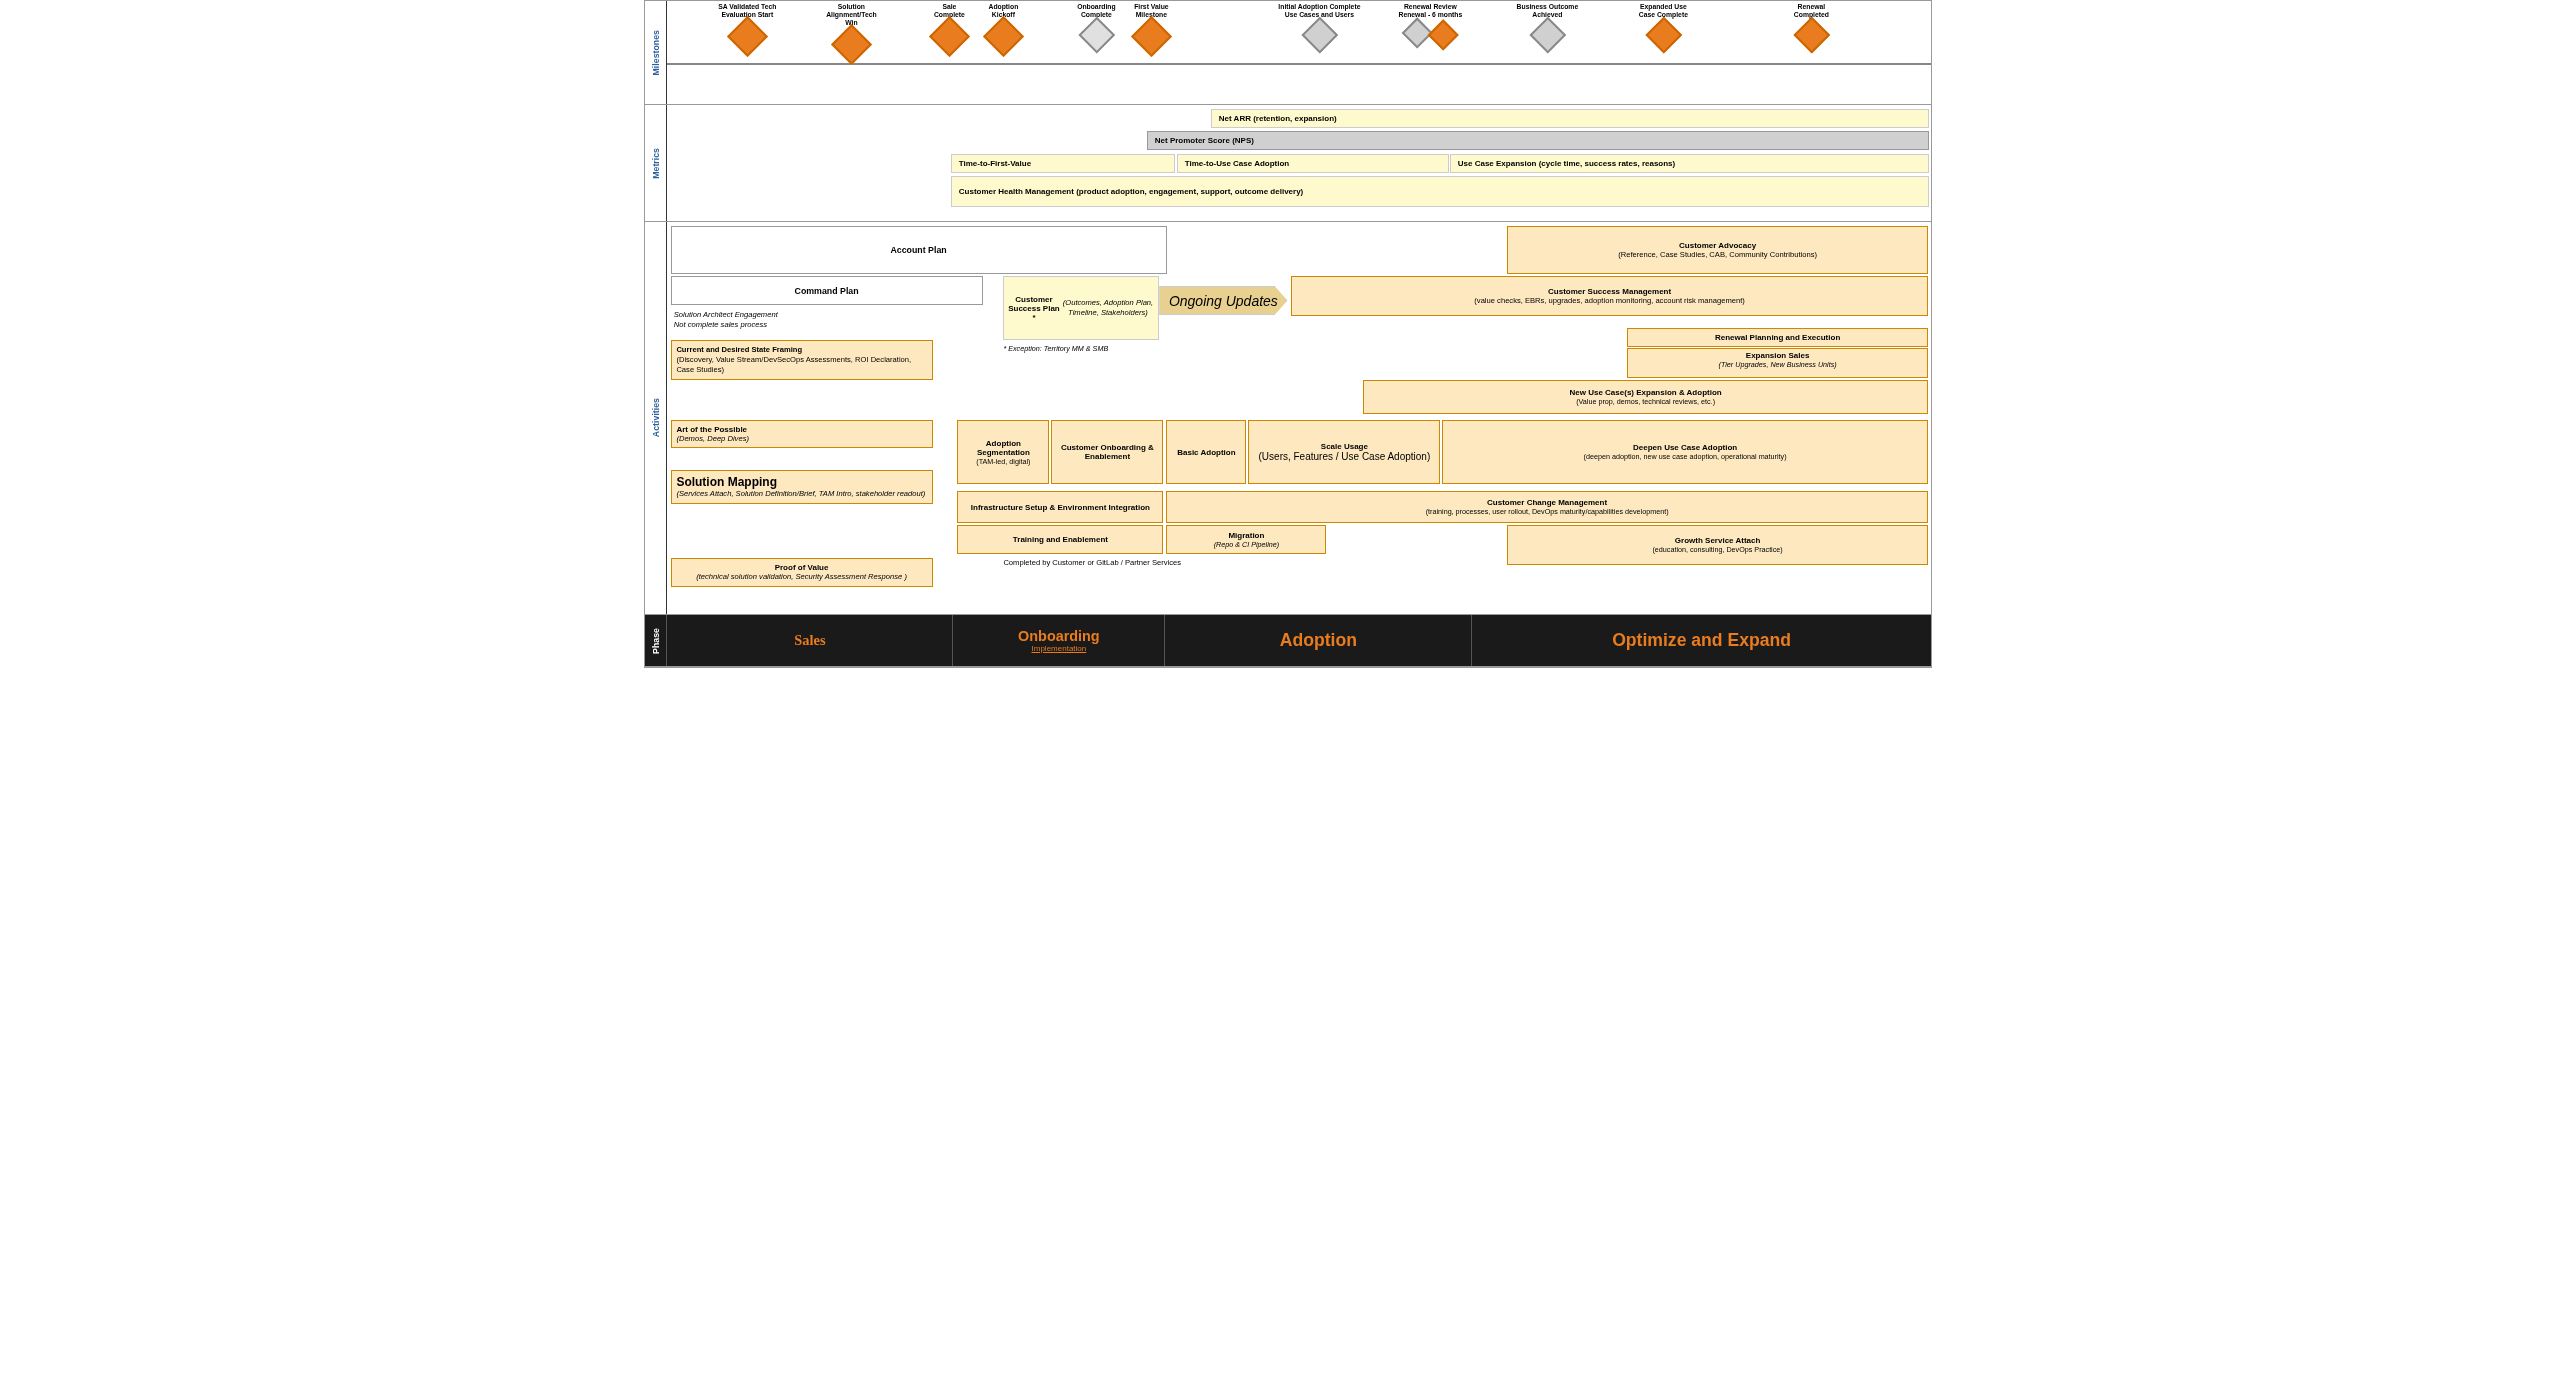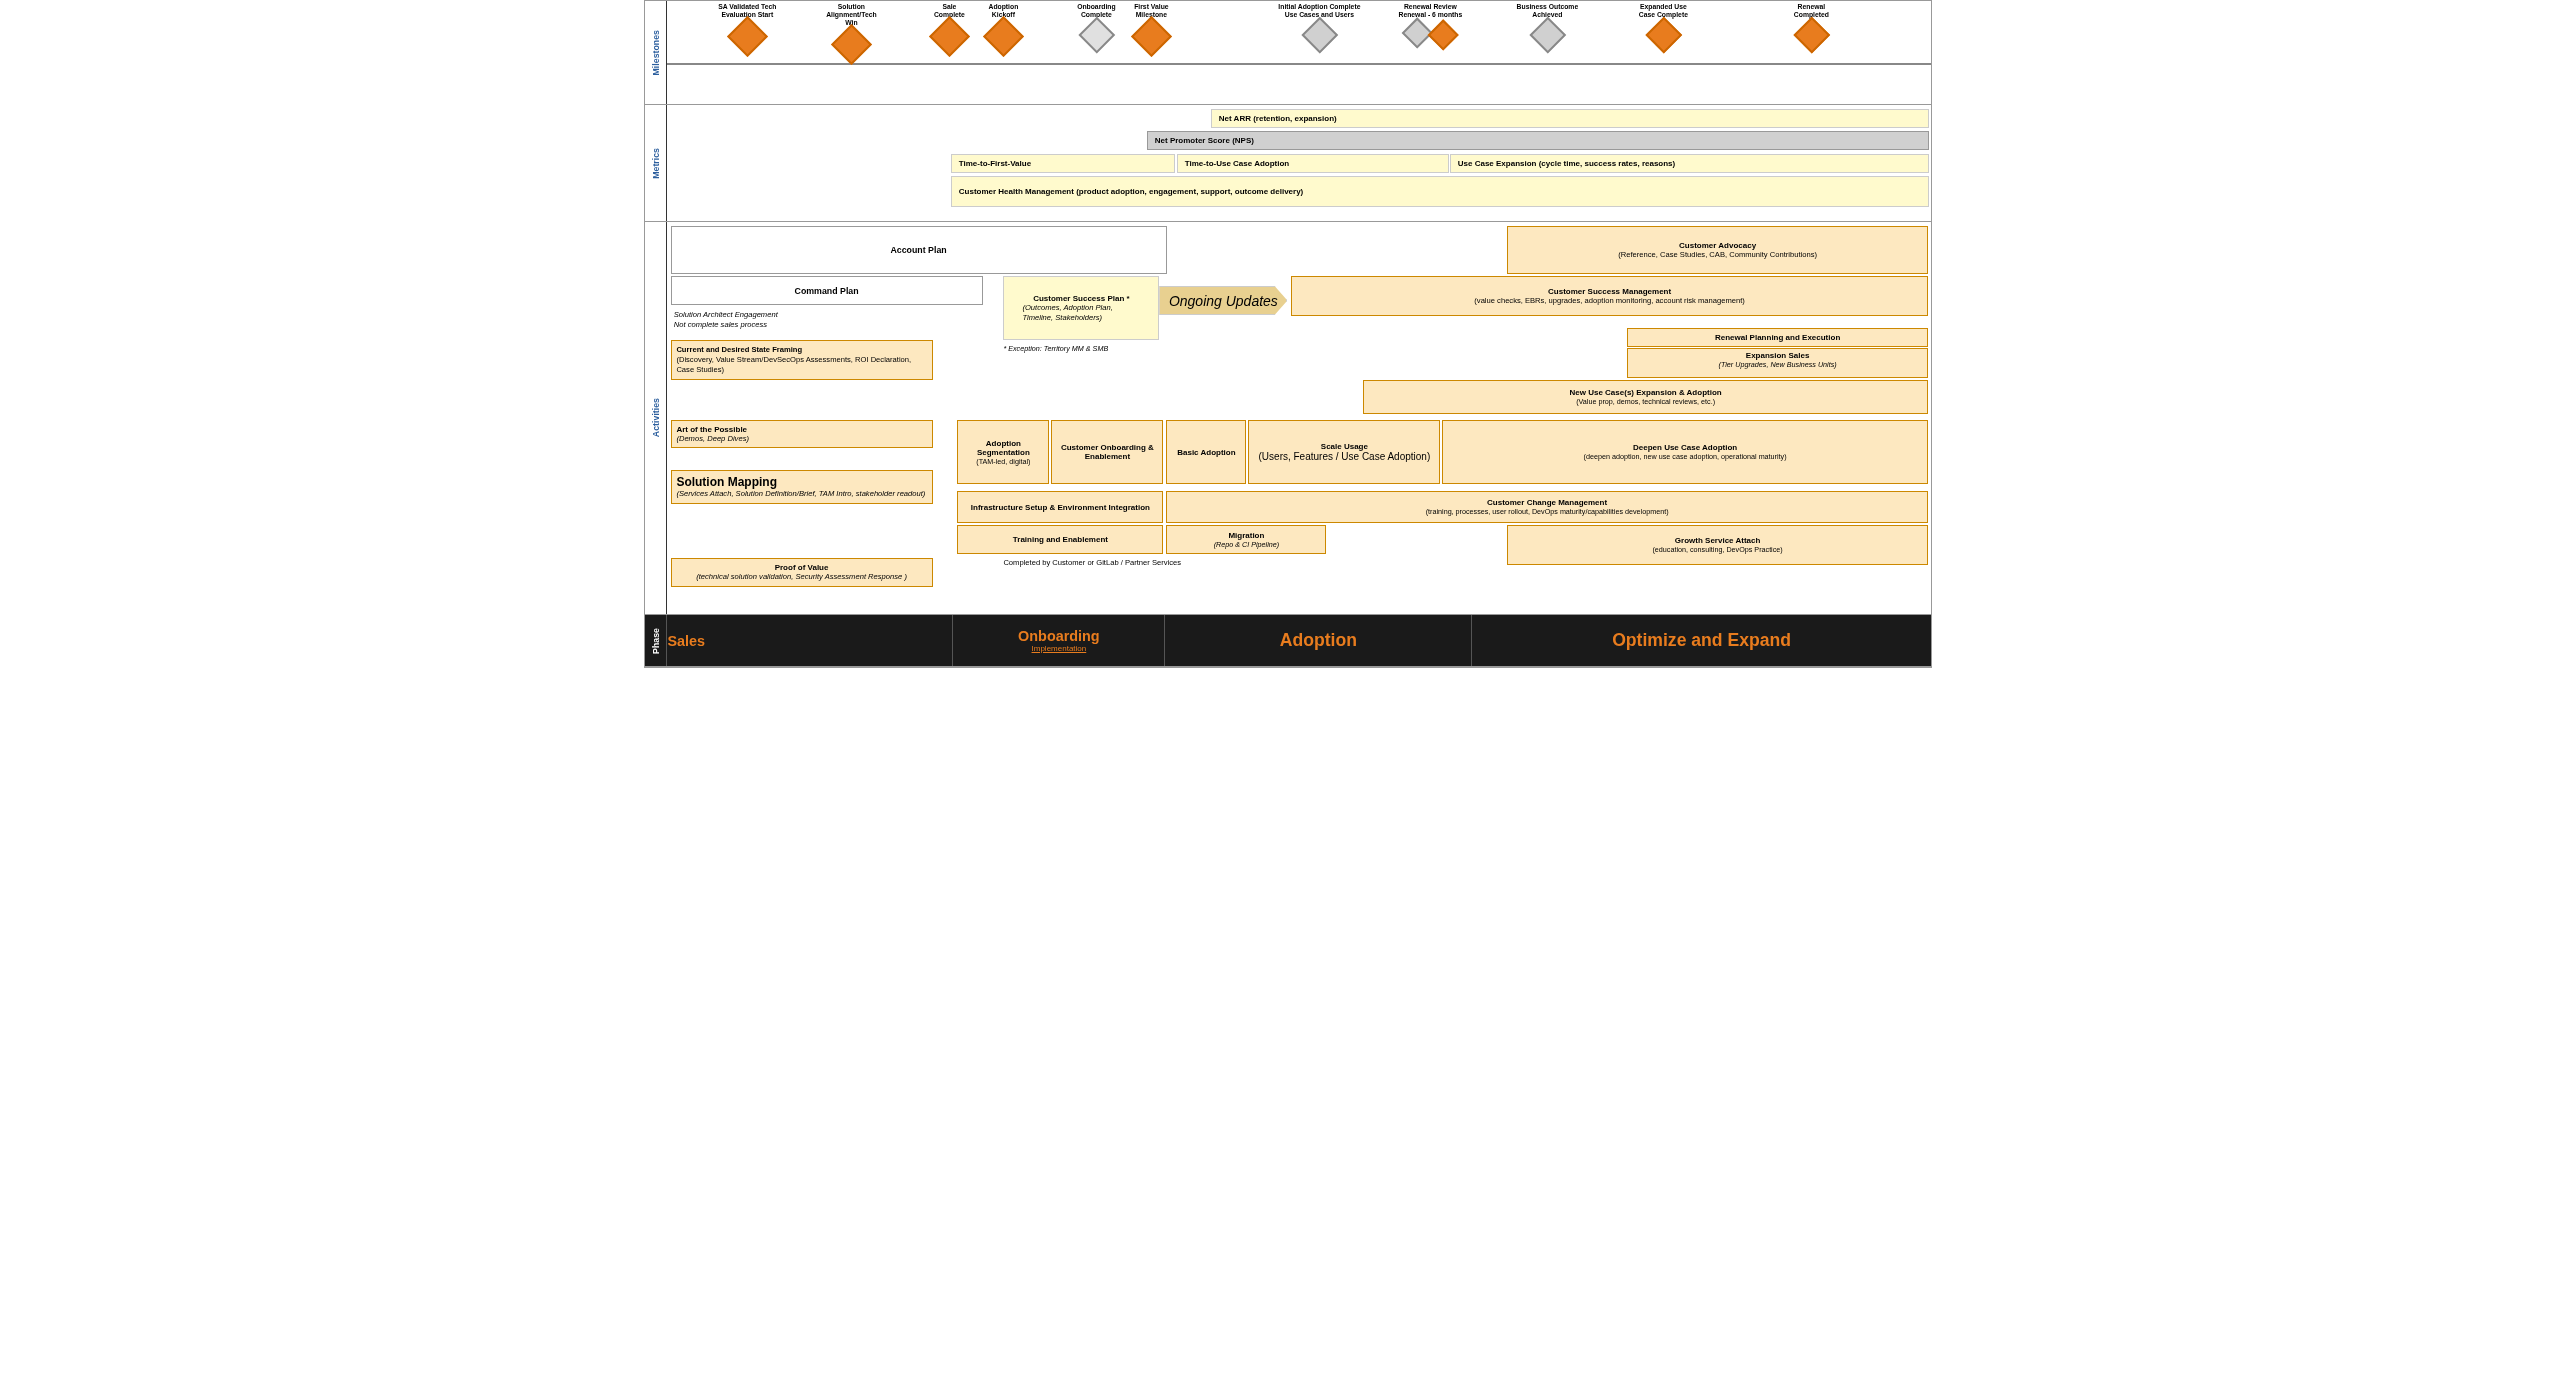--- a/index.html
+++ b/index.html
@@ -182,21 +182,21 @@
     <div class="row-content" style="position:relative; min-height:392px;">
 
       <div style="position:absolute; top:4px; left:3.2px; width:496px; height:48px; background:#fff; border:1.2px solid #999; display:flex; align-items:center; justify-content:center; font-weight:bold; font-size:8.8px;">
         <span>Account Plan</span>
       </div>
 
       <div style="position:absolute; top:54px; left:3.2px; width:312px; height:29px; background:#fff; border:1.2px solid #999; display:flex; align-items:center; justify-content:center; font-weight:bold; font-size:8.8px;">
         <span>Command Plan</span>
       </div>
 
-      <div style="position:absolute; top:54px; left:336px; width:156px; height:64px; background:#fffacd; border:1.2px solid #ccc; display:flex; flex-direction:column; align-items:center; justify-content:center; padding:18px; text-align:left;">
+      <div style="position:absolute; top:54px; left:336px; width:156px; height:64px; background:#fffacd; border:1.2px solid #ccc; display:flex; align-items:center; justify-content:center; padding:3px; text-align:center;">
         <div style="font-weight:bold; font-size:8px;">Customer Success Plan *</div>
         <div style="font-style:italic; font-size:7.6px; line-height:1.3;">(Outcomes, Adoption Plan, Timeline, Stakeholders)</div>
       </div>
 
       <div style="position:absolute; top:64px; left:492px; width:128px; height:29px; background:#e8d090; border:0.8px solid #ccc; display:flex; align-items:center; justify-content:center; font-style:italic; font-size:14px; clip-path: polygon(0 0, 90% 0, 100% 50%, 90% 100%, 0 100%);">
         <span>Ongoing Updates</span>
       </div>
 
       <div style="position:absolute; top:54px; left:624px; right:3.2px; height:40px; background:#fde8c0; border:1.2px solid #cc8800; display:flex; flex-direction:column; align-items:center; justify-content:center; padding:3.2px; text-align:center;">
         <div style="font-weight:bold; font-size:8px;">Customer Success Management</div>
@@ -299,21 +299,21 @@
     </div>
   </div>
 
   <div class="row phase-row">
     <div class="row-label" style="background:#1a1a1a; border-right:1.6px solid #555;">
       <span style="color:#fff;">Phase</span>
     </div>
     <div class="row-content" style="background:#1a1a1a;">
       <div style="display:flex; height:100%;">
 
-        <div style="width:286px; border-right:0.8px solid #555; display:flex; align-items:center; ">
+        <div style="width:286px; border-right:0.8px solid #555; display:flex; align-items:center; justify-content:center;font-family:Liberation Serif, serif;">
           <span style="font-weight:bold; font-size:14.4px; color:#e87c1e;">Sales</span>
         </div>
 
         <div style="width:212px; border-right:0.8px solid #555; display:flex; flex-direction:column; align-items:center; justify-content:center;">
           <span style="font-weight:bold; font-size:14.4px; color:#e87c1e;">Onboarding</span>
           <span style="font-size:8px; color:#e87c1e; text-decoration:underline;">Implementation</span>
         </div>
 
         <div style="flex:1; border-right:0.8px solid #555; display:flex; align-items:center; justify-content:center;">
           <span style="font-weight:bold; font-size:17.6px; color:#e87c1e;">Adoption</span>

